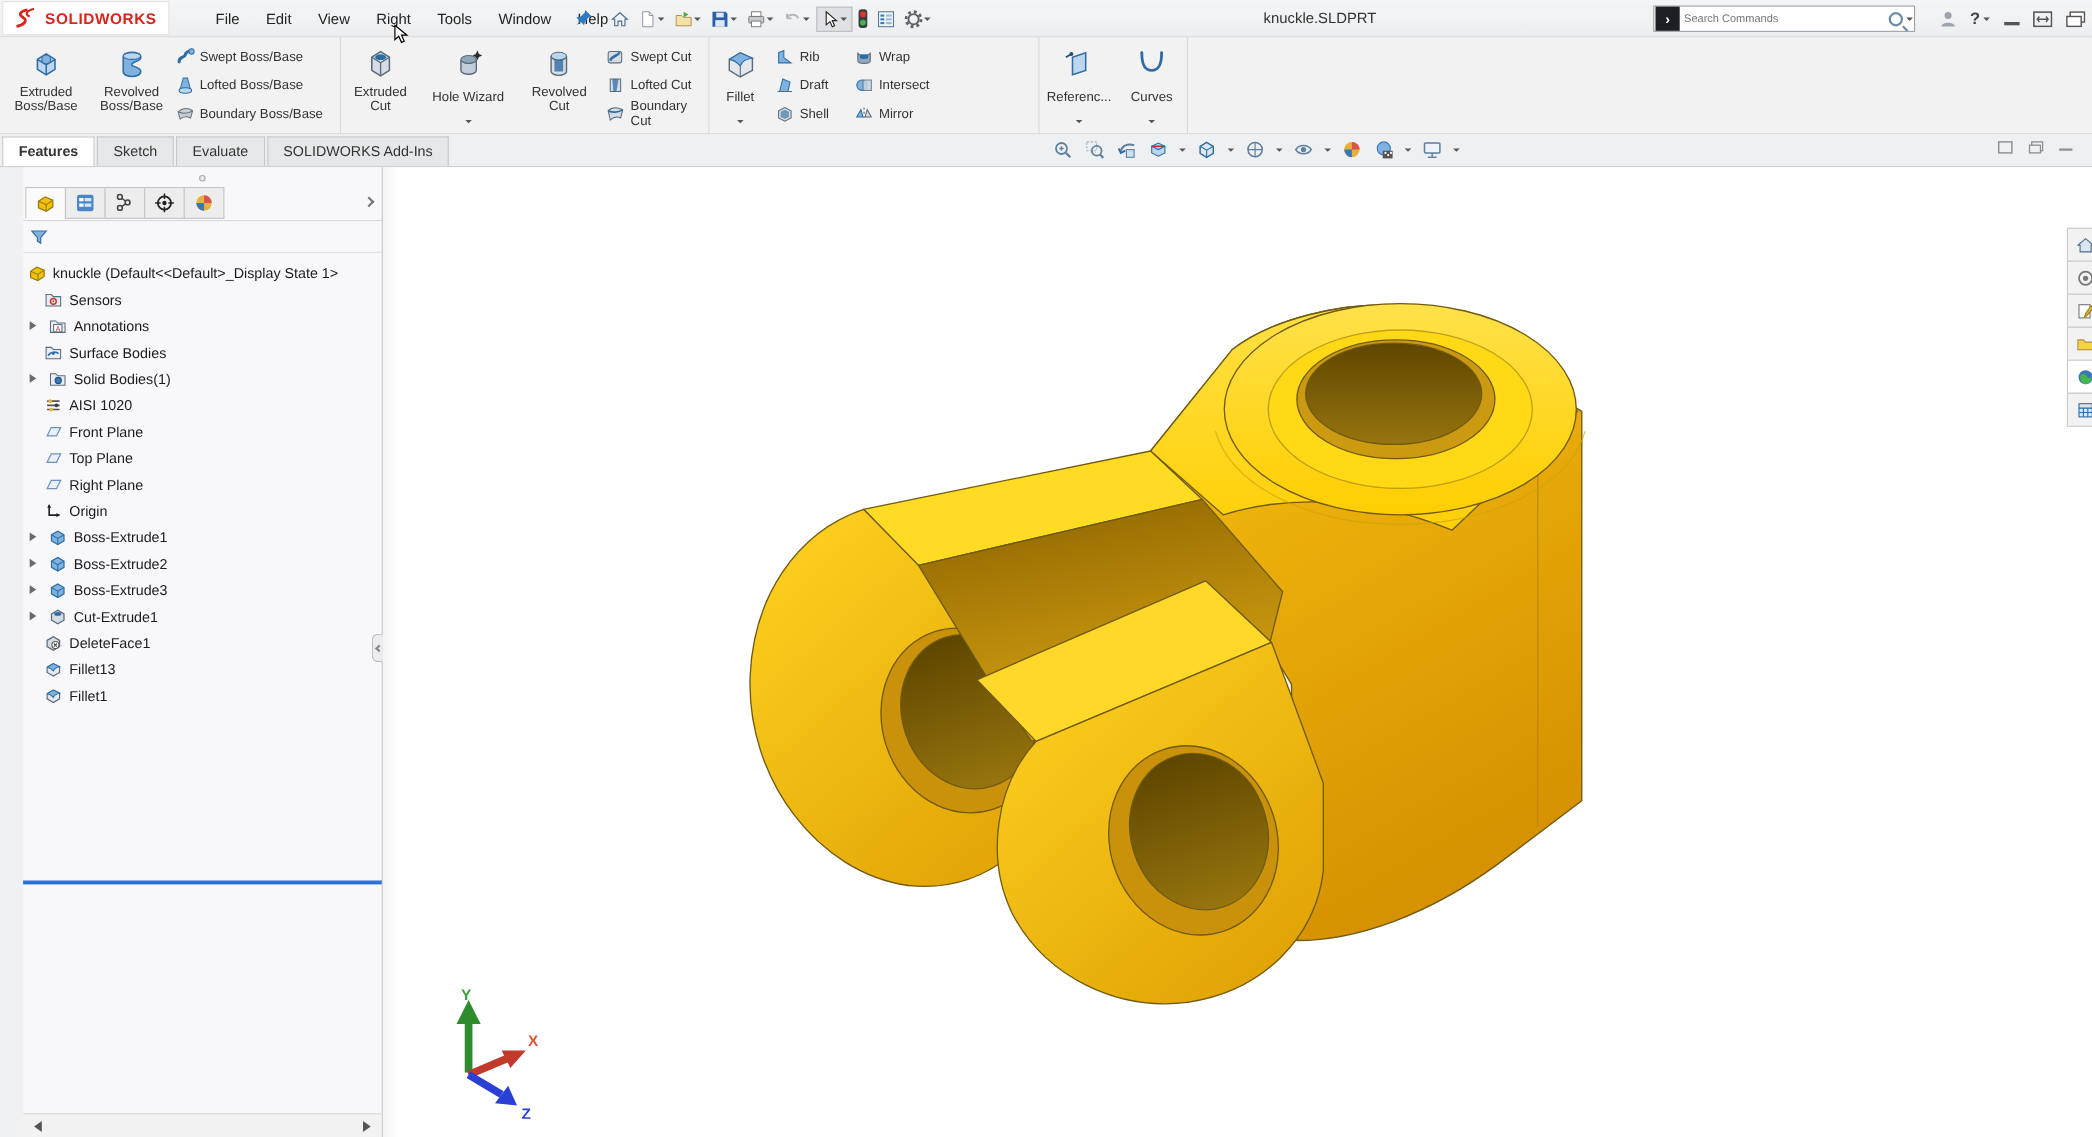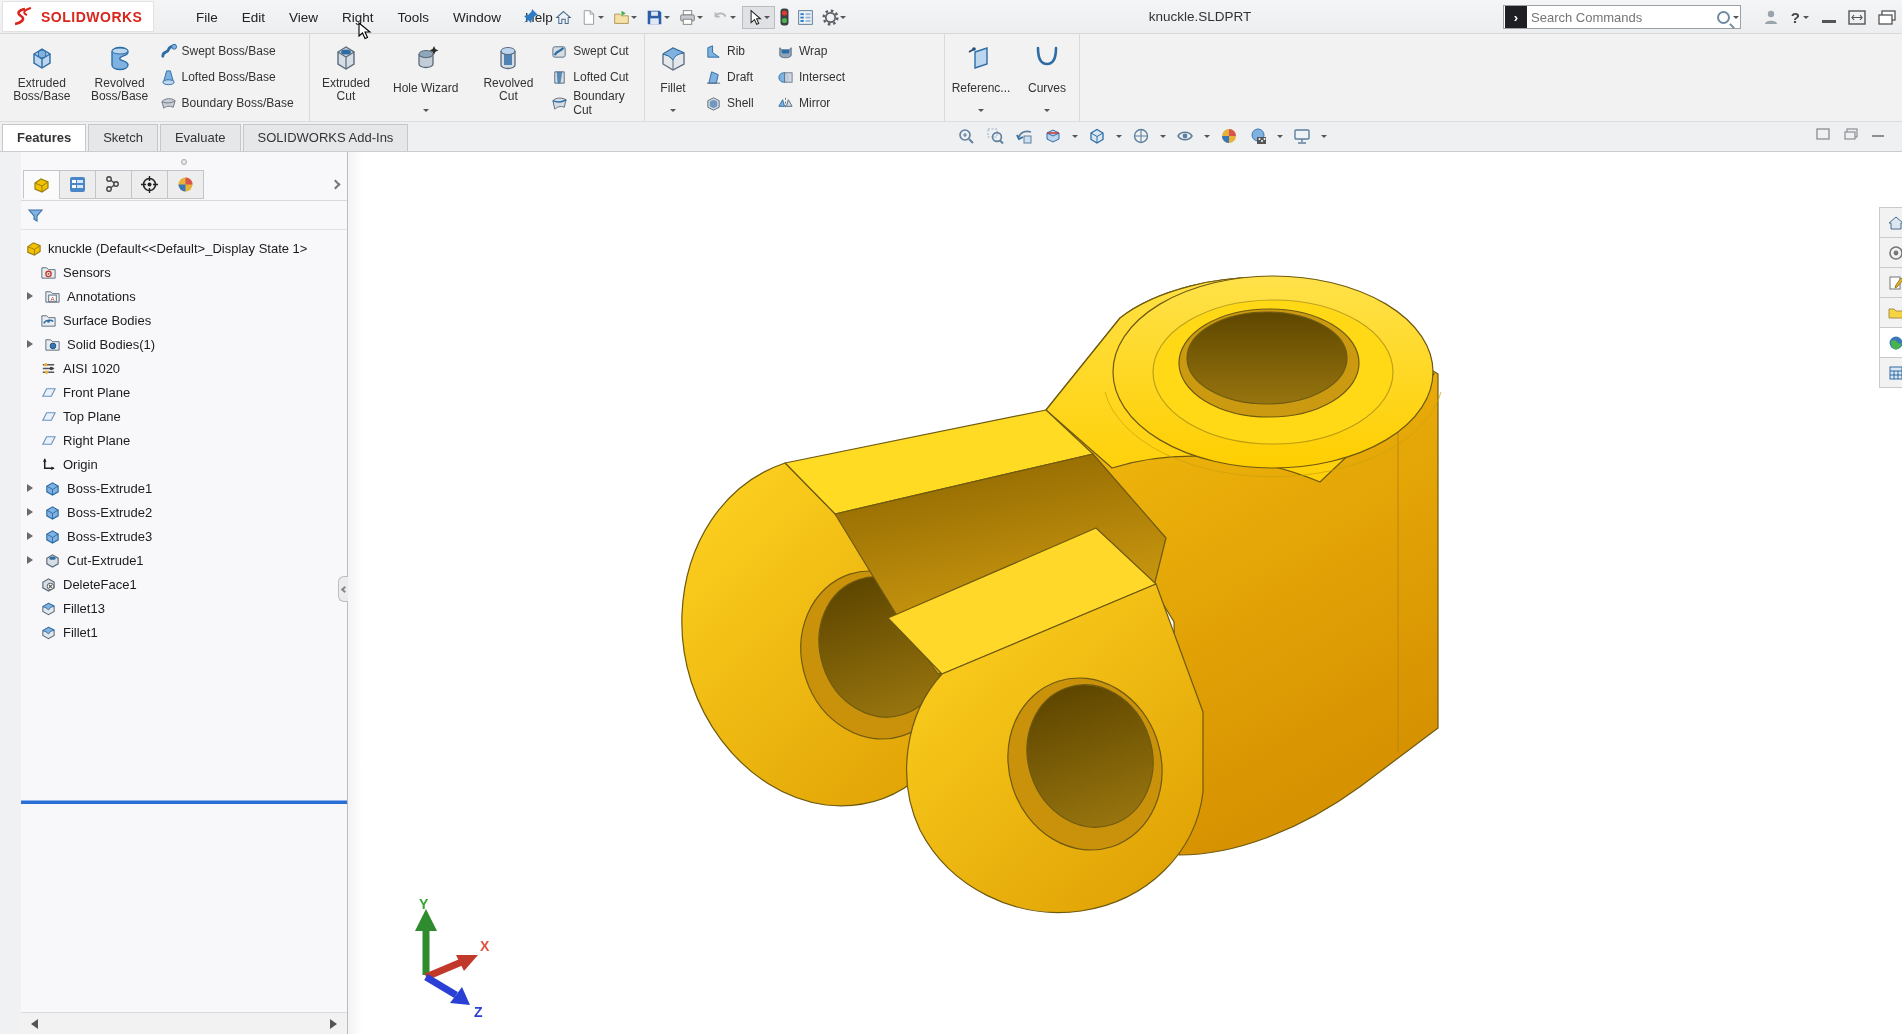--- a/index.html
+++ b/index.html
@@ -14,21 +14,21 @@
   .menus { position:absolute; left:186px; top:0; height:34px; display:flex; align-items:center; gap:4px; }
   .menus span { font-size:13.5px; color:#222; padding:4px 10px; cursor:default; }
   .pin { position:absolute; left:523px; top:8px; }
   .qat { position:absolute; left:552px; top:0; height:34px; display:flex; align-items:center; gap:2px; }
   .qat .qi { display:flex; align-items:center; padding:2px 3px; }
   .qat .boxed { background:#dfe1e4; border:1px solid #b9bcc0; }
   .dd { width:0; height:0; border:3.5px solid transparent; border-top-color:#555; margin:3px 1px 0 1px; display:inline-block; }
   .doc-title { position:absolute; left:1110px; top:0; width:180px; height:34px; line-height:34px; text-align:center; font-size:13.5px; color:#333; }
   .search { position:absolute; left:1503px; top:5px; width:238px; height:24px; background:#fff; border:1px solid #9aa0a6; display:flex; align-items:center; }
   .swsearch-ic { width:22px; height:22px; background:#1d1f24; display:flex; align-items:center; justify-content:center; color:#fff; font-weight:bold; font-size:13px; margin:0 4px 0 1px; }
-  .search input { flex:1; border:none; outline:none; font-size:13px; color:#8a8f94; background:transparent; }
+  .search input { flex:1; border:none; outline:none; font-size:10px; color:#8a8f94; background:transparent; }
   .mag { position:relative; width:13px; height:13px; border:2px solid #6d8aa5; border-radius:50%; margin-right:2px; }
   .mag::after { content:""; position:absolute; width:6px; height:2px; background:#6d8aa5; transform:rotate(45deg); left:10px; top:12px; }
   .tbr { position:absolute; right:6px; top:0; height:34px; display:flex; align-items:center; gap:12px; }
   .tbr .help { font-size:15px; font-weight:bold; color:#444; }
   .minbtn { width:14px; height:3px; background:#555; margin-top:8px; }
   .cursor-arrow { position:absolute; left:358px; top:22px; z-index:50; }
 
   
   .ribbon { position:absolute; top:34px; left:0; width:100%; height:88px; background:#f2f2f3; border-bottom:1px solid #dcdcdd; }
   .rgroup { position:absolute; top:0; height:88px; border-right:1px solid #dadadb; display:flex; align-items:flex-start; }

